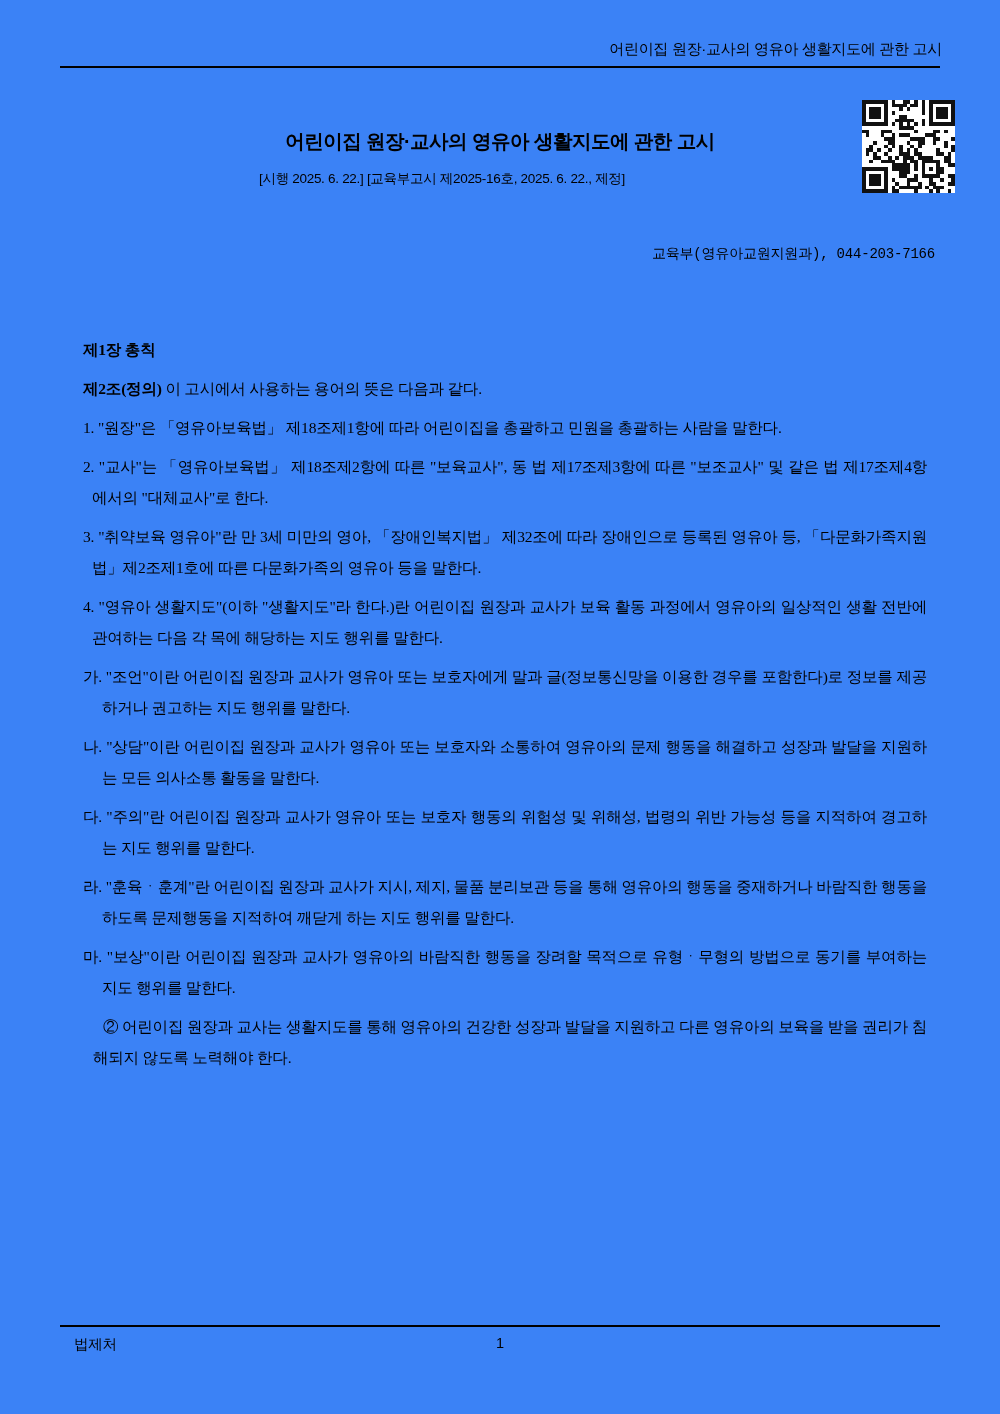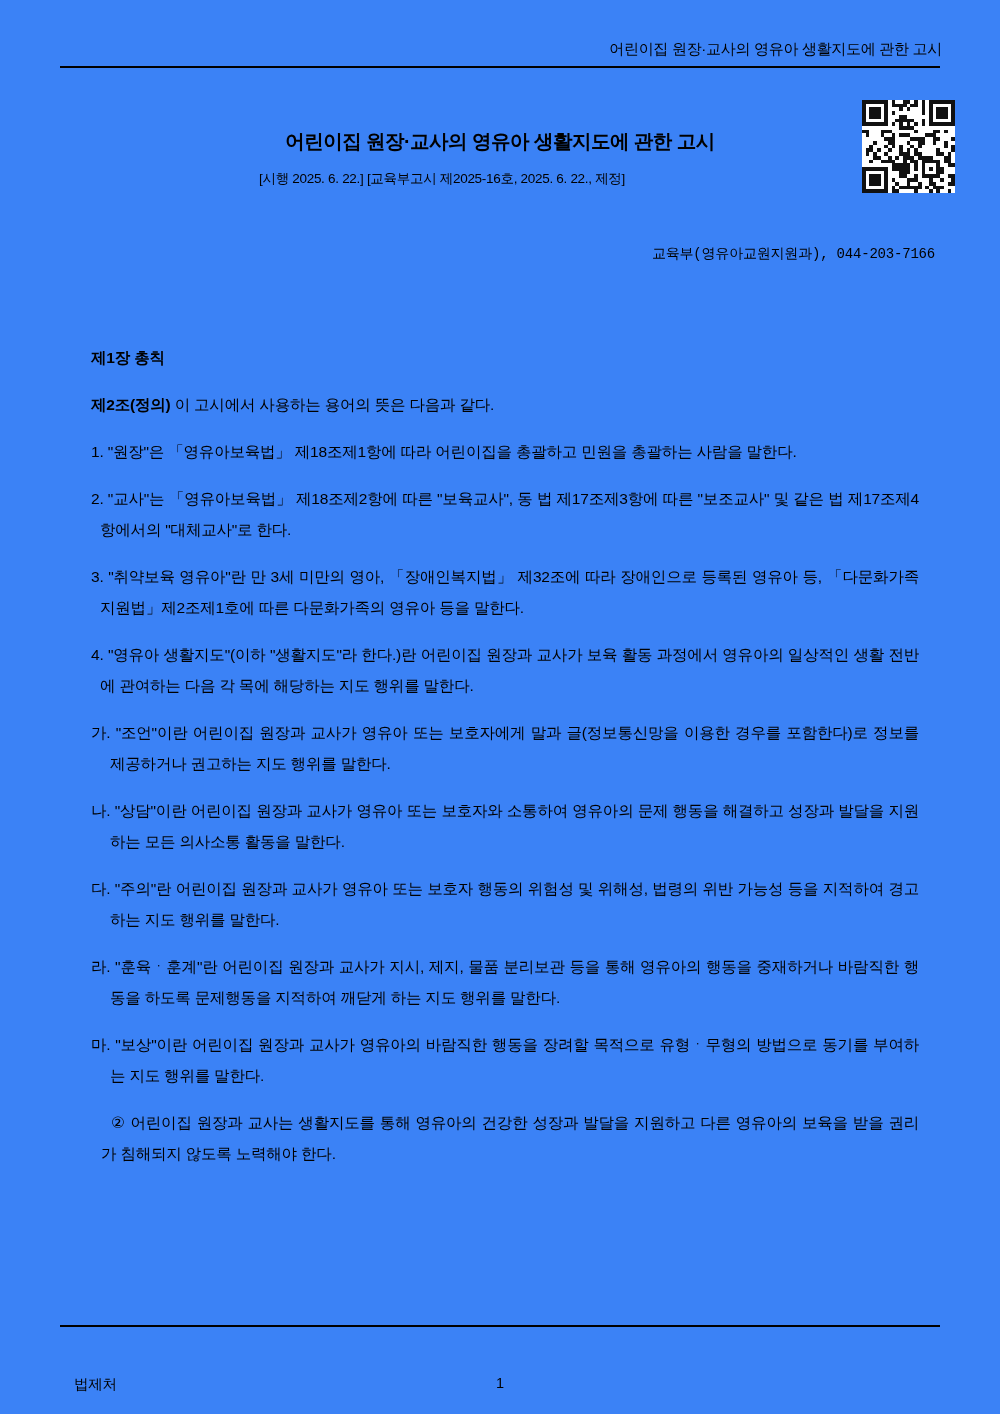--- a/index.html
+++ b/index.html
@@ -34,36 +34,36 @@
 
   .contact-line{
     position:absolute;top:245px;left:67px;right:65px;
     text-align:right;font-size:14px;letter-spacing:-0.2px;font-family:Liberation Mono, monospace;
   }
 
   .doc-body{
     position:absolute;top:326px;left:75px;width:860px;
     font-size:15.5px;line-height:31px;letter-spacing:-0.2px;
   }
-  .doc-body p{margin:16px;text-align:justify;}
+  .doc-body p{margin:8px;text-align:justify;font-family:Liberation Serif, serif;}
   .chapter-heading{font-weight:bold;margin-left:30px;}
   .article{margin-top:17px;padding-left:10px;text-indent:-10px;}
   .clause2{margin-top:4px;padding-left:10px;text-indent:10px;}
   .item{margin-top:7px;margin-left:18px;padding-left:9px;text-indent:-9px;}
   .subitem{margin-top:7px;margin-left:28px;padding-left:19px;text-indent:-19px;}
   b.art-head{font-weight:bold;}
 
   .footer-rule{
     position:absolute;top:1325px;left:60px;width:880px;
     border-top:2.5px solid #000;
   }
   .footer-text{
     position:absolute;top:1335px;left:60px;width:880px;
     display:grid;grid-template-columns:1fr auto 1fr;
-    font-size:14.5px;letter-spacing:-0.2px;margin-top:40px;
+    font-size:14.5px;letter-spacing:-0.2px;
   }
   .footer-text .f-left{text-align:left;padding-left:14px;}
   .footer-text .f-center{text-align:center;}
   .footer-text .f-right{text-align:right;padding-right:6px;}
 </style>
 </head>
 <body>
 
 <div class="page">
 

